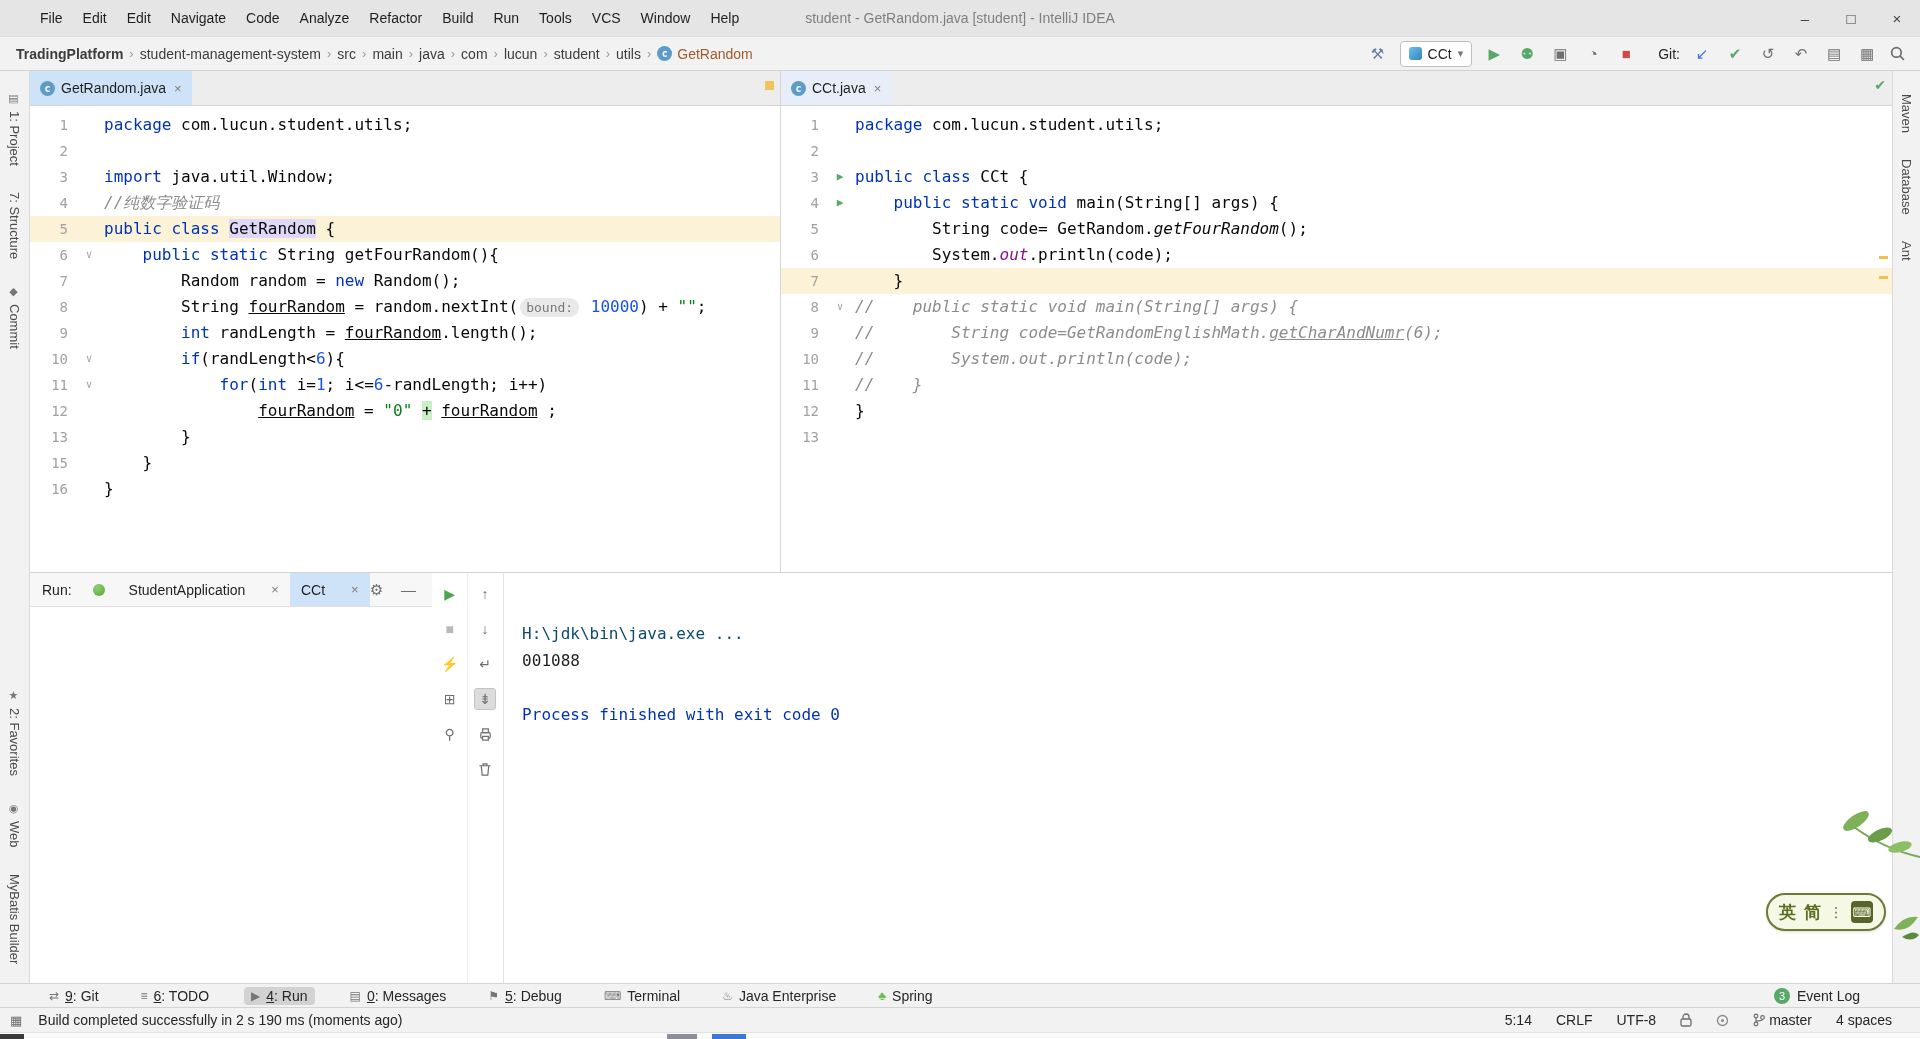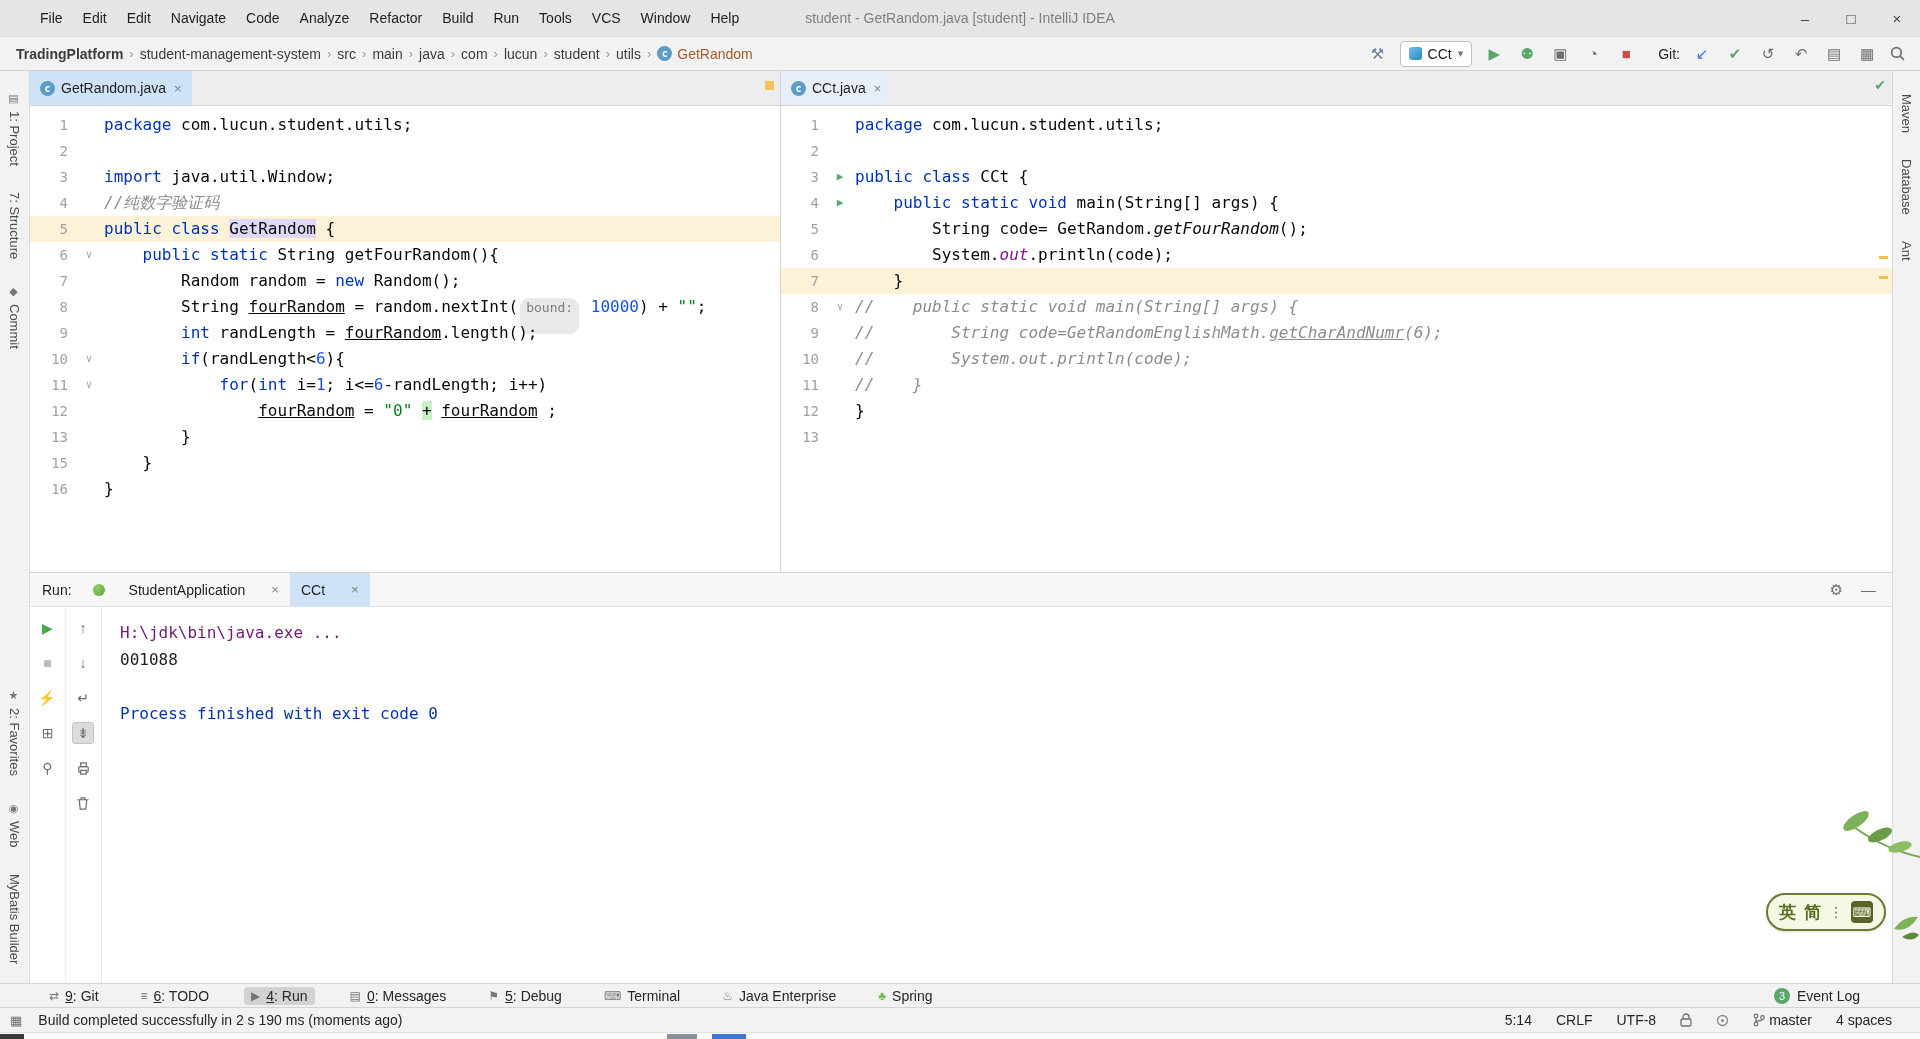--- a/index.html
+++ b/index.html
@@ -65,44 +65,44 @@
   .tk-p { color:#080808; }
   .tk-str { color:#067D17; }
   .tk-num { color:#1750EB; }
   .tk-com { color:#8C8C8C; font-style:italic; }
   .tk-comu { color:#8C8C8C; font-style:italic; text-decoration:underline; }
   .tk-und { text-decoration:underline; }
   .tk-it { font-style:italic; }
   .tk-fld { color:#871094; font-style:italic; }
   .tk-cls { background:#DFD8F7; }
   .tk-plus { background:#C8EFC5; }
-  .tk-hint { background:#E9E9E9; color:#7A7A7A; border-radius:9px; padding:0 6px; font-size:13px; margin:0 2px; display:inline-block; height:36px; line-height:20px; }
+  .tk-hint { background:#E9E9E9; color:#7A7A7A; border-radius:9px; padding:0 6px; font-size:13px; margin:0 2px; display:inline-block; height:19px; line-height:20px; }
   .mark-yellow { position:absolute; top:10px; right:6px; width:9px; height:9px; background:#F2C55C; }
   .mark-check { position:absolute; top:6px; right:6px; color:#59A869; font-size:14px; }
   .mark-dash { position:absolute; right:4px; width:9px; height:3px; background:#EFC24C; }
   .mark-dash.d1 { top:185px; } .mark-dash.d2 { top:205px; }
 
   
-  .runpanel { height:410px; display:flex; flex-direction:column; background:#fff; }
+  .runpanel { height:410px; display:flex; flex-direction:row; background:#fff; }
   .run-header { height:34px; background:#F7F7F7; border-bottom:1px solid #E0E0E0; display:flex; align-items:stretch; }
   .run-label { align-self:center; margin:0 10px 0 12px; font-size:14px; color:#1F1F1F; }
   .rtab { display:flex; align-items:center; gap:24px; padding:0 11px; font-size:14px; color:#1F1F1F; cursor:default; }
   .rtab.sel { background:#CFE3F8; }
   .rtab-ic { width:12px; height:12px; border-radius:50%; background:radial-gradient(circle at 35% 30%, #8ED06A, #5AA53C); }
   .run-header-right { margin-left:auto; display:flex; gap:18px; padding-right:16px; align-items:center; color:#6E6E6E; font-size:15px; }
   .run-body { flex:1; display:flex; min-height:0; }
   .run-toolbar { width:72px; flex:none; display:flex; border-right:1px solid #E4E4E4; }
   .rt-col { width:35px; display:flex; flex-direction:column; align-items:center; padding-top:10px; gap:13px; }
   .rt-col + .rt-col { border-left:1px solid #EEEEEE; }
   .rti { width:22px; height:22px; display:flex; align-items:center; justify-content:center; font-size:14px; color:#6E6E6E; cursor:pointer; }
   .rti.green { color:#4CA64C; } .rti.dis { color:#B9B9B9; }
   .rti.sel { background:#DCDCDC; border:1px solid #C4C4C4; border-radius:3px; }
   .console { flex:1; background:#fff; padding:12px 0 0 18px; font-family:"DejaVu Sans Mono",monospace; font-size:16px; }
   .cl { min-height:27px; line-height:27px; white-space:pre; }
-  .cl-cmd { color:#701a75; } .cl-plain { color:#1F1F1F; } .cl-exit { color:#0033B3; }
+  .cl-cmd { color:#0c4a6e;margin-top:35px; } .cl-plain { color:#1F1F1F; } .cl-exit { color:#0033B3; }
 
   
   .bottombar { height:24px; background:#F2F2F2; border-top:1px solid #D4D4D4; display:flex; align-items:center; font-size:14px; padding-left:42px; gap:28px; }
   .bbi { display:flex; align-items:center; gap:6px; padding:1px 7px; border-radius:4px; cursor:default; white-space:nowrap; }
   .bbi.sel { background:#D2D2D2; }
   .bico { color:#757575; font-size:12px; }
   .bico.spring { color:#68BC46; }
   .mn { text-decoration:underline; }
   .bb-right { margin-left:auto; display:flex; align-items:center; gap:7px; margin-right:60px; }
   .evt-badge { width:16px; height:16px; border-radius:50%; background:#59A869; color:#fff; font-size:11px; display:flex; align-items:center; justify-content:center; }

